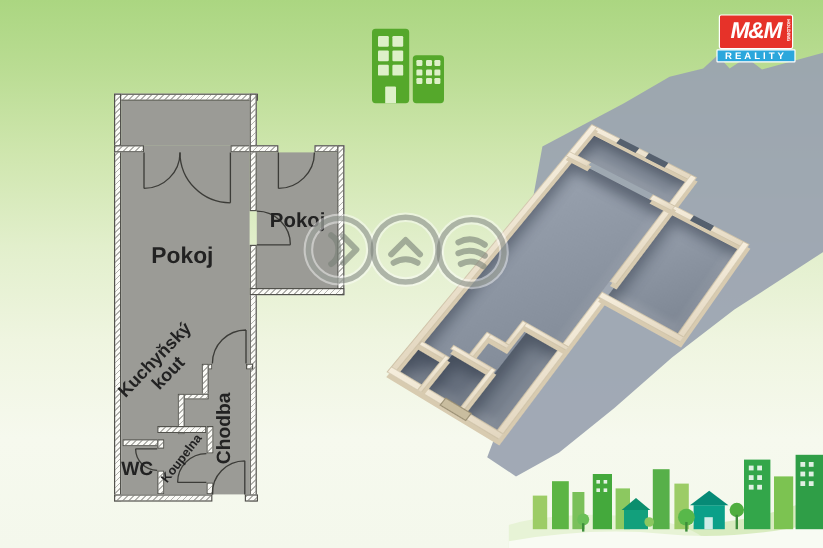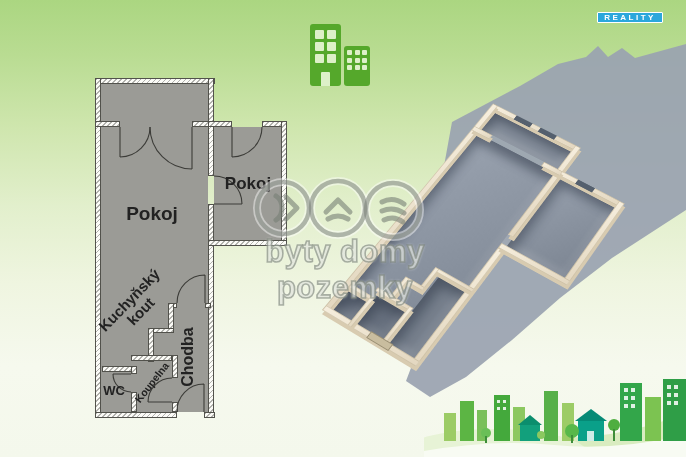--- a/index.html
+++ b/index.html
@@ -185,21 +185,21 @@
         <path d="M77,324 L53,324 M53,324 A24,24 0 0 1 77,300"></path>
       </g>
     </svg>
 
     <div class="lbl" style="left:7px;top:126px;width:100px;font-size:19px;">Pokoj</div>
     <div class="lbl" style="left:118px;top:97px;width:70px;font-size:17px;">Pokoj</div>
     <div class="lbl" style="left:0;top:212px;width:80px;font-size:15px;transform:rotate(-46deg);">
       <span>Kuchyňský</span><br><span>kout</span>
     </div>
     <div class="lbl" style="left:60px;top:269px;width:70px;height:20px;font-size:16px;transform:rotate(-90deg);">Chodba</div>
-    <div class="lbl" style="left:6px;top:306px;width:26px;font-size:13px;">WC</div>
+    <div class="lbl" style="left:6px;top:306px;width:26px;font-size:16px;">WC</div>
     <div class="lbl" style="left:30px;top:299px;width:54px;font-size:10.5px;transform:rotate(-52deg);">Koupelna</div>
   </div>
 
   <svg class="lay" width="686" height="457">
     <g fill="none">
       <g stroke="rgba(255,255,255,0.45)" stroke-width="8">
         <circle cx="283" cy="208" r="26"></circle>
           <circle cx="338" cy="208" r="27"></circle>
           <circle cx="393" cy="210" r="27"></circle>
       </g>
@@ -212,21 +212,20 @@
         <path d="M276,196 C284,201 284,215 276,220"></path>
         <path d="M286,197 L297,208 L286,219"></path>
         <path d="M326,212 L338,200 L350,212"></path>
         <path d="M328,219 Q338,213 348,219"></path>
         <path d="M382,202 Q393,196 404,204"></path>
         <path d="M382,211 Q393,206 404,213"></path>
         <path d="M384,220 Q394,215 403,222"></path>
       </g>
     </g>
   </svg>
-  <div id="wm-text">byty domy pozemky</div>
 
   <div id="bld">
     <div class="bldbox" style="left:0;top:0;width:31px;height:62px;"></div>
     <div class="winrow" style="left:5px;top:6px;grid-template-columns:9px 9px;grid-auto-rows:9px;">
       <b></b>
         <b></b>
         <b></b>
         <b></b>
         <b></b>
         <b></b>
@@ -240,16 +239,20 @@
         <b></b>
         <b></b>
         <b></b>
         <b></b>
         <b></b>
         <b></b>
     </div>
   </div>
 
   <div id="logo">
+    <div class="red">
+      <span>M&amp;M</span>
+      <span class="hold">HOLDING</span>
+    </div>
     <div class="blue">REALITY</div>
   </div>
 
 </div>
 
 </body></html>

